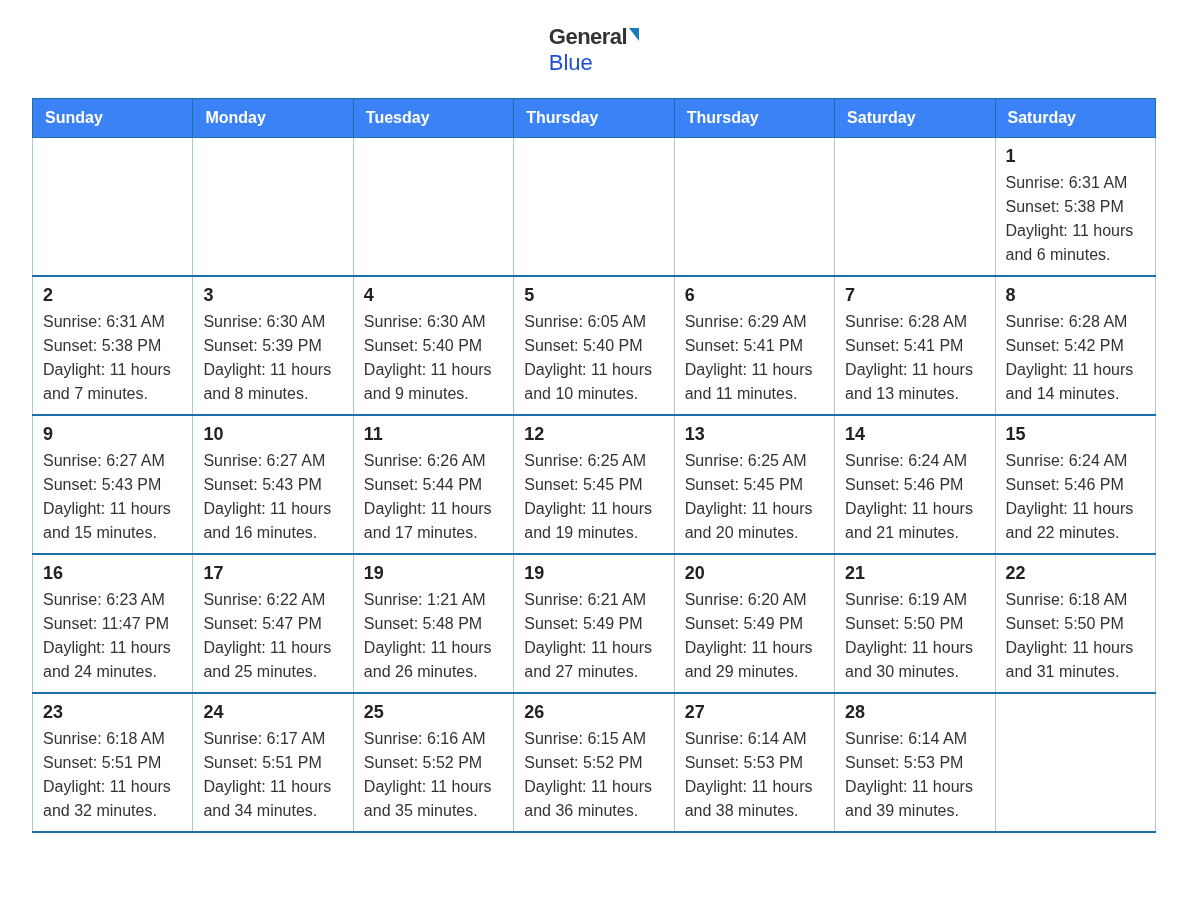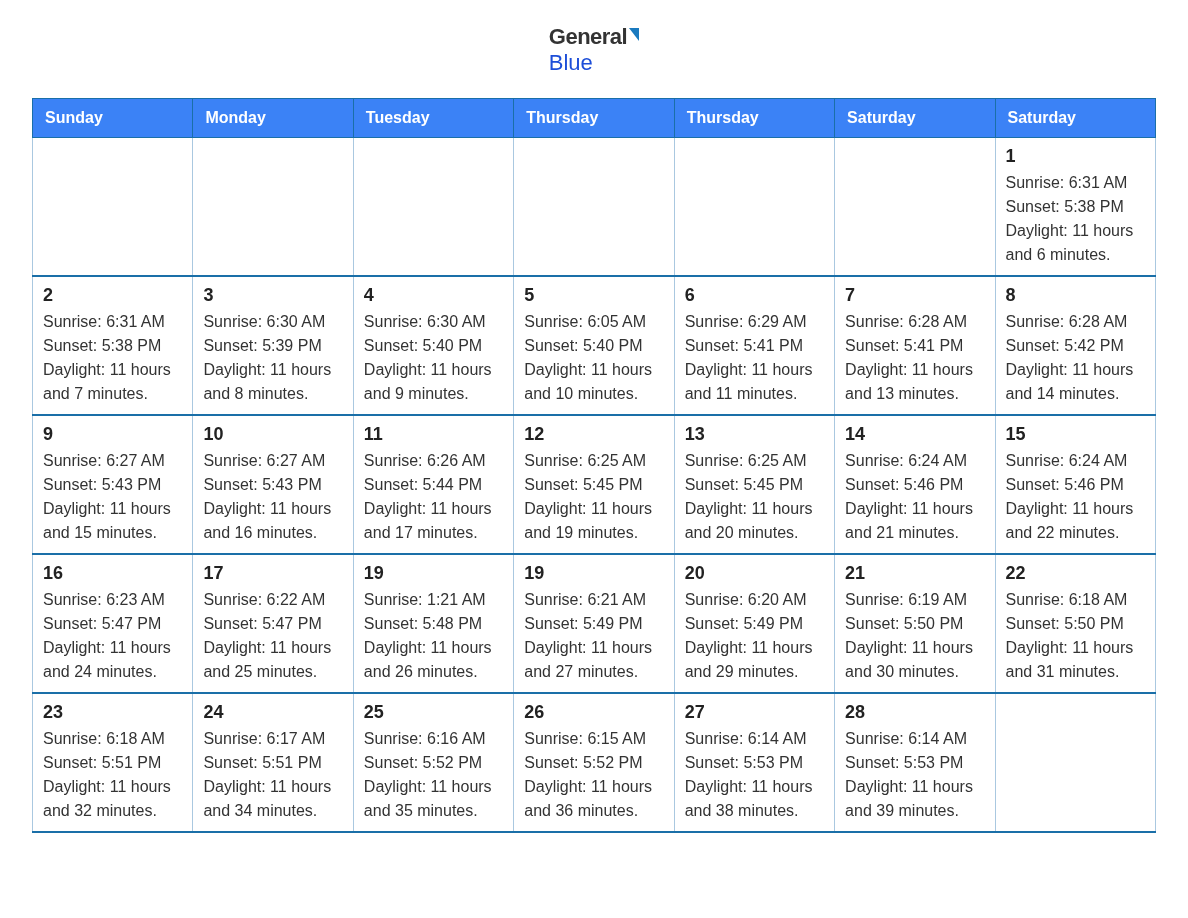--- a/index.html
+++ b/index.html
@@ -230,21 +230,21 @@
           <div class="day-number">15</div>
           <div class="day-info">Sunrise: 6:24 AM
 Sunset: 5:46 PM
 Daylight: 11 hours and 22 minutes.</div>
         </td>
       </tr>
       <tr>
         <td>
           <div class="day-number">16</div>
           <div class="day-info">Sunrise: 6:23 AM
-Sunset: 5:47 PM
+Sunset: 11:47 PM
 Daylight: 11 hours and 24 minutes.</div>
         </td>
         <td>
           <div class="day-number">17</div>
           <div class="day-info">Sunrise: 6:22 AM
 Sunset: 5:47 PM
 Daylight: 11 hours and 25 minutes.</div>
         </td>
         <td>
           <div class="day-number">19</div>

